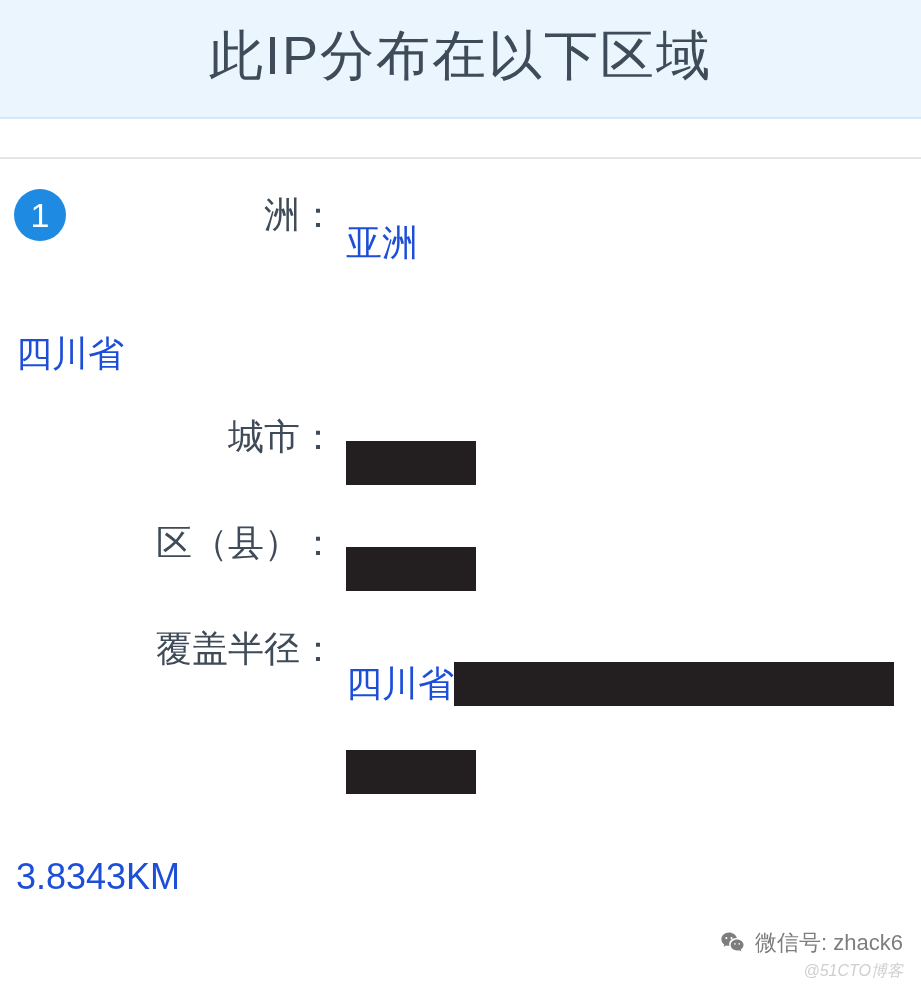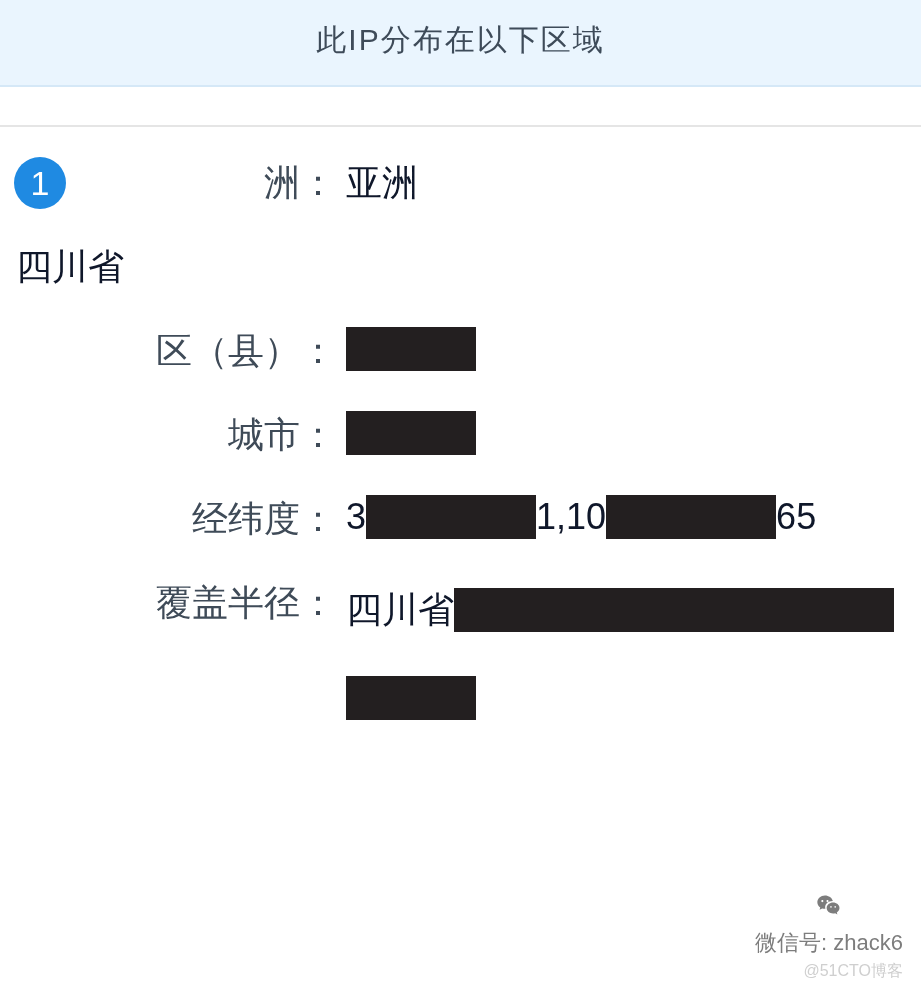--- a/index.html
+++ b/index.html
@@ -10,21 +10,21 @@
     background: #ffffff;
     position: relative;
   }
   .header {
     background: #eaf5fe;
     border-bottom: 2px solid #d5e8f7;
     padding: 20px 0 24px 0;
     text-align: center;
   }
   .header-title {
-    font-size: 30px;
+    font-size: 54px;
     color: #3e4b59;
     font-weight: 400;
     letter-spacing: 2px;
     text-align: center;
   }
   .divider {
     height: 2px;
     background: #e5e5e5;
     margin-top: 38px;
   }
@@ -59,56 +59,57 @@
     width: 330px;
     flex-shrink: 0;
     text-align: right;
     font-size: 36px;
     color: #3f4b58;
     padding-right: 10px;
     white-space: nowrap;
   }
   .value {
     font-size: 36px;
-    color: #0f172a;
+    color: #1d4ed8;
     display: flex;
     align-items: center;
     flex-wrap: wrap;
     gap: 8px 0;
+    margin-top: 28px;
   }
   .redact {
     display: inline-block;
     background: #231f20;
     height: 44px;
     vertical-align: middle;
   }
   .value-text { display: inline-block; vertical-align: middle; }
   .multiline { line-height: 1.7; }
   .footer-wm {
     position: absolute;
     right: 18px;
     bottom: 30px;
     display: flex;
     align-items: center;
     gap: 8px;
     color: #7d7d7d;
     font-size: 22px;
-    flex-direction: column;
   }
   .wechat-icon {
     width: 28px;
     height: 28px;
     fill: #7d7d7d;
   }
   .footer-sub {
     position: absolute;
     right: 18px;
     bottom: 6px;
     color: #cfcfcf;
     font-size: 16px;
+    font-style: italic;
   }
 </style>
 </head>
 <body>
 
 <div class="header">
   <div class="header-title">此IP分布在以下区域</div>
 </div>
 
 <div class="divider"></div>
@@ -120,58 +121,49 @@
     <div class="label">洲：</div>
     <div class="value">亚洲</div>
   </div>
 
 
   <div class="row">
     <div class="value">四川省</div>
   </div>
 
   <div class="row">
-    <div class="label">区（县）：</div>
-    <div class="value">
-      <span class="redact" style="width:130px"></span>
-    </div>
-  </div>
-
-  <div class="row">
     <div class="label">城市：</div>
     <div class="value">
       <span class="redact" style="width:130px"></span>
     </div>
   </div>
 
   <div class="row">
-    <div class="label">经纬度：</div>
+    <div class="label">区（县）：</div>
     <div class="value">
-      <span class="value-text">3</span>
-        <span class="redact" style="width:170px"></span>
-        <span class="value-text">1,10</span>
-        <span class="redact" style="width:170px"></span>
-        <span class="value-text">65</span>
+      <span class="redact" style="width:130px"></span>
     </div>
   </div>
+
 
   <div class="row">
     <div class="label">覆盖半径：</div>
     <div class="value multiline">
       <span style="display:flex;align-items:center">
         <span class="value-text">四川省</span>
           <span class="redact" style="width:440px"></span>
       </span>
       <span style="display:flex;align-items:center;width:100%;margin-top:28px">
         <span class="redact" style="width:130px"></span>
       </span>
     </div>
   </div>
 
   <div class="row">
+    <div class="value">3.8343KM</div>
   </div>
 
 </div>
 
 <div class="footer-wm">
   <svg class="wechat-icon" viewBox="0 0 24 24">
     <path d="M8.5 3C4.9 3 2 5.6 2 8.8c0 1.8 1 3.4 2.5 4.5l-.6 2 2.3-1.2c.7.2 1.5.3 2.3.3h.4c-.1-.4-.2-.9-.2-1.3 0-2.9 2.8-5.3 6.3-5.3h.3C14.6 4.9 11.8 3 8.5 3zm-2.2 3.9c.5 0 .9.4.9.9s-.4.9-.9.9-.9-.4-.9-.9.4-.9.9-.9zm4.4 0c.5 0 .9.4.9.9s-.4.9-.9.9-.9-.4-.9-.9.4-.9.9-.9zM15.5 9c-3 0-5.5 2.1-5.5 4.7s2.5 4.7 5.5 4.7c.6 0 1.2-.1 1.8-.2l1.9 1-.5-1.7c1.4-.9 2.3-2.3 2.3-3.8 0-2.6-2.5-4.7-5.5-4.7zm-1.8 3.1c.4 0 .7.3.7.7s-.3.7-.7.7-.7-.3-.7-.7.3-.7.7-.7zm3.6 0c.4 0 .7.3.7.7s-.3.7-.7.7-.7-.3-.7-.7.3-.7.7-.7z"></path>
   </svg>
   <span>微信号: zhack6</span>
 </div>

